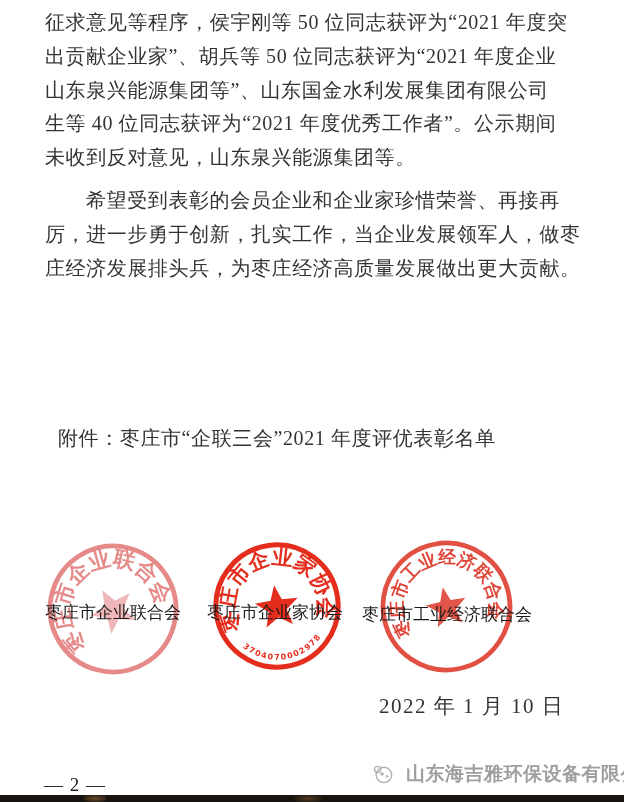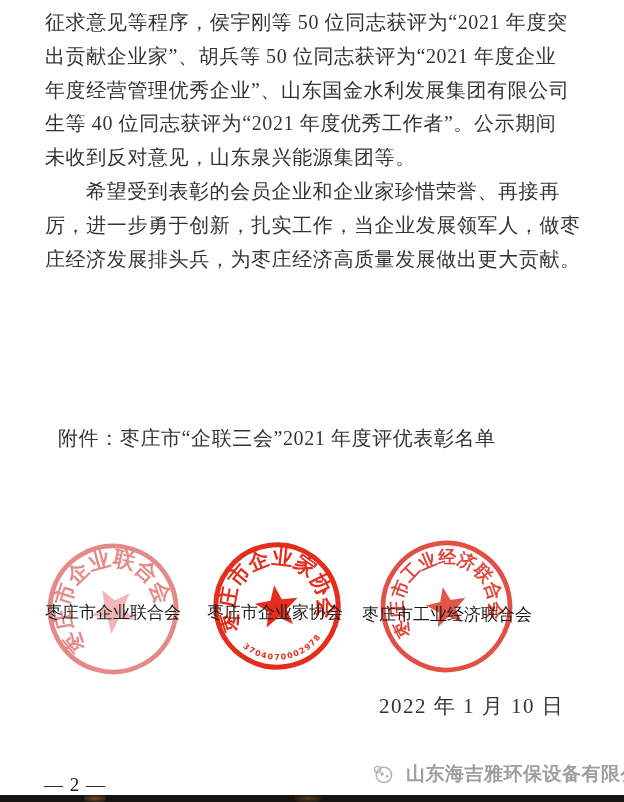--- a/index.html
+++ b/index.html
@@ -17,21 +17,21 @@
     left:45px; top:6px; width:492px;
     font-size:20px;
     letter-spacing:0.6px;
     color:#333;
   }
   .doc-line{
     height:33.8px;
     line-height:33.8px;
     white-space:nowrap;
   }
-  .para2{}
+  .para2{margin-top:9px;}
   .indent{padding-left:41px;}
   .attachment-line{
     position:absolute;
     left:58px; top:424px;
     font-size:20px;
     letter-spacing:0.6px;
     line-height:28px;
     white-space:nowrap;
     color:#333;
   }
@@ -97,21 +97,21 @@
   .smudge-2{left:295px; width:26px; background:radial-gradient(ellipse at center, rgba(140,95,45,.5), rgba(23,19,15,0));}
 </style>
 </head>
 <body>
 
 <div class="page">
 
   <div class="doc-text">
     <div class="doc-line">征求意见等程序，侯宇刚等 50 位同志获评为“2021 年度突</div>
     <div class="doc-line">出贡献企业家”、胡兵等 50 位同志获评为“2021 年度企业</div>
-    <div class="doc-line">年度经营管理优秀企业”、山东国金水利发展集团有限公司</div>
+    <div class="doc-line">山东泉兴能源集团等”、山东国金水利发展集团有限公司</div>
     <div class="doc-line">生等 40 位同志获评为“2021 年度优秀工作者”。公示期间</div>
     <div class="doc-line">未收到反对意见，山东泉兴能源集团等。</div>
     <div class="doc-line para2 indent">希望受到表彰的会员企业和企业家珍惜荣誉、再接再</div>
     <div class="doc-line">厉，进一步勇于创新，扎实工作，当企业发展领军人，做枣</div>
     <div class="doc-line">庄经济发展排头兵，为枣庄经济高质量发展做出更大贡献。</div>
   </div>
 
   <div class="attachment-line">附件：枣庄市“企联三会”2021 年度评优表彰名单</div>
 
   <div class="seal seal-1">

